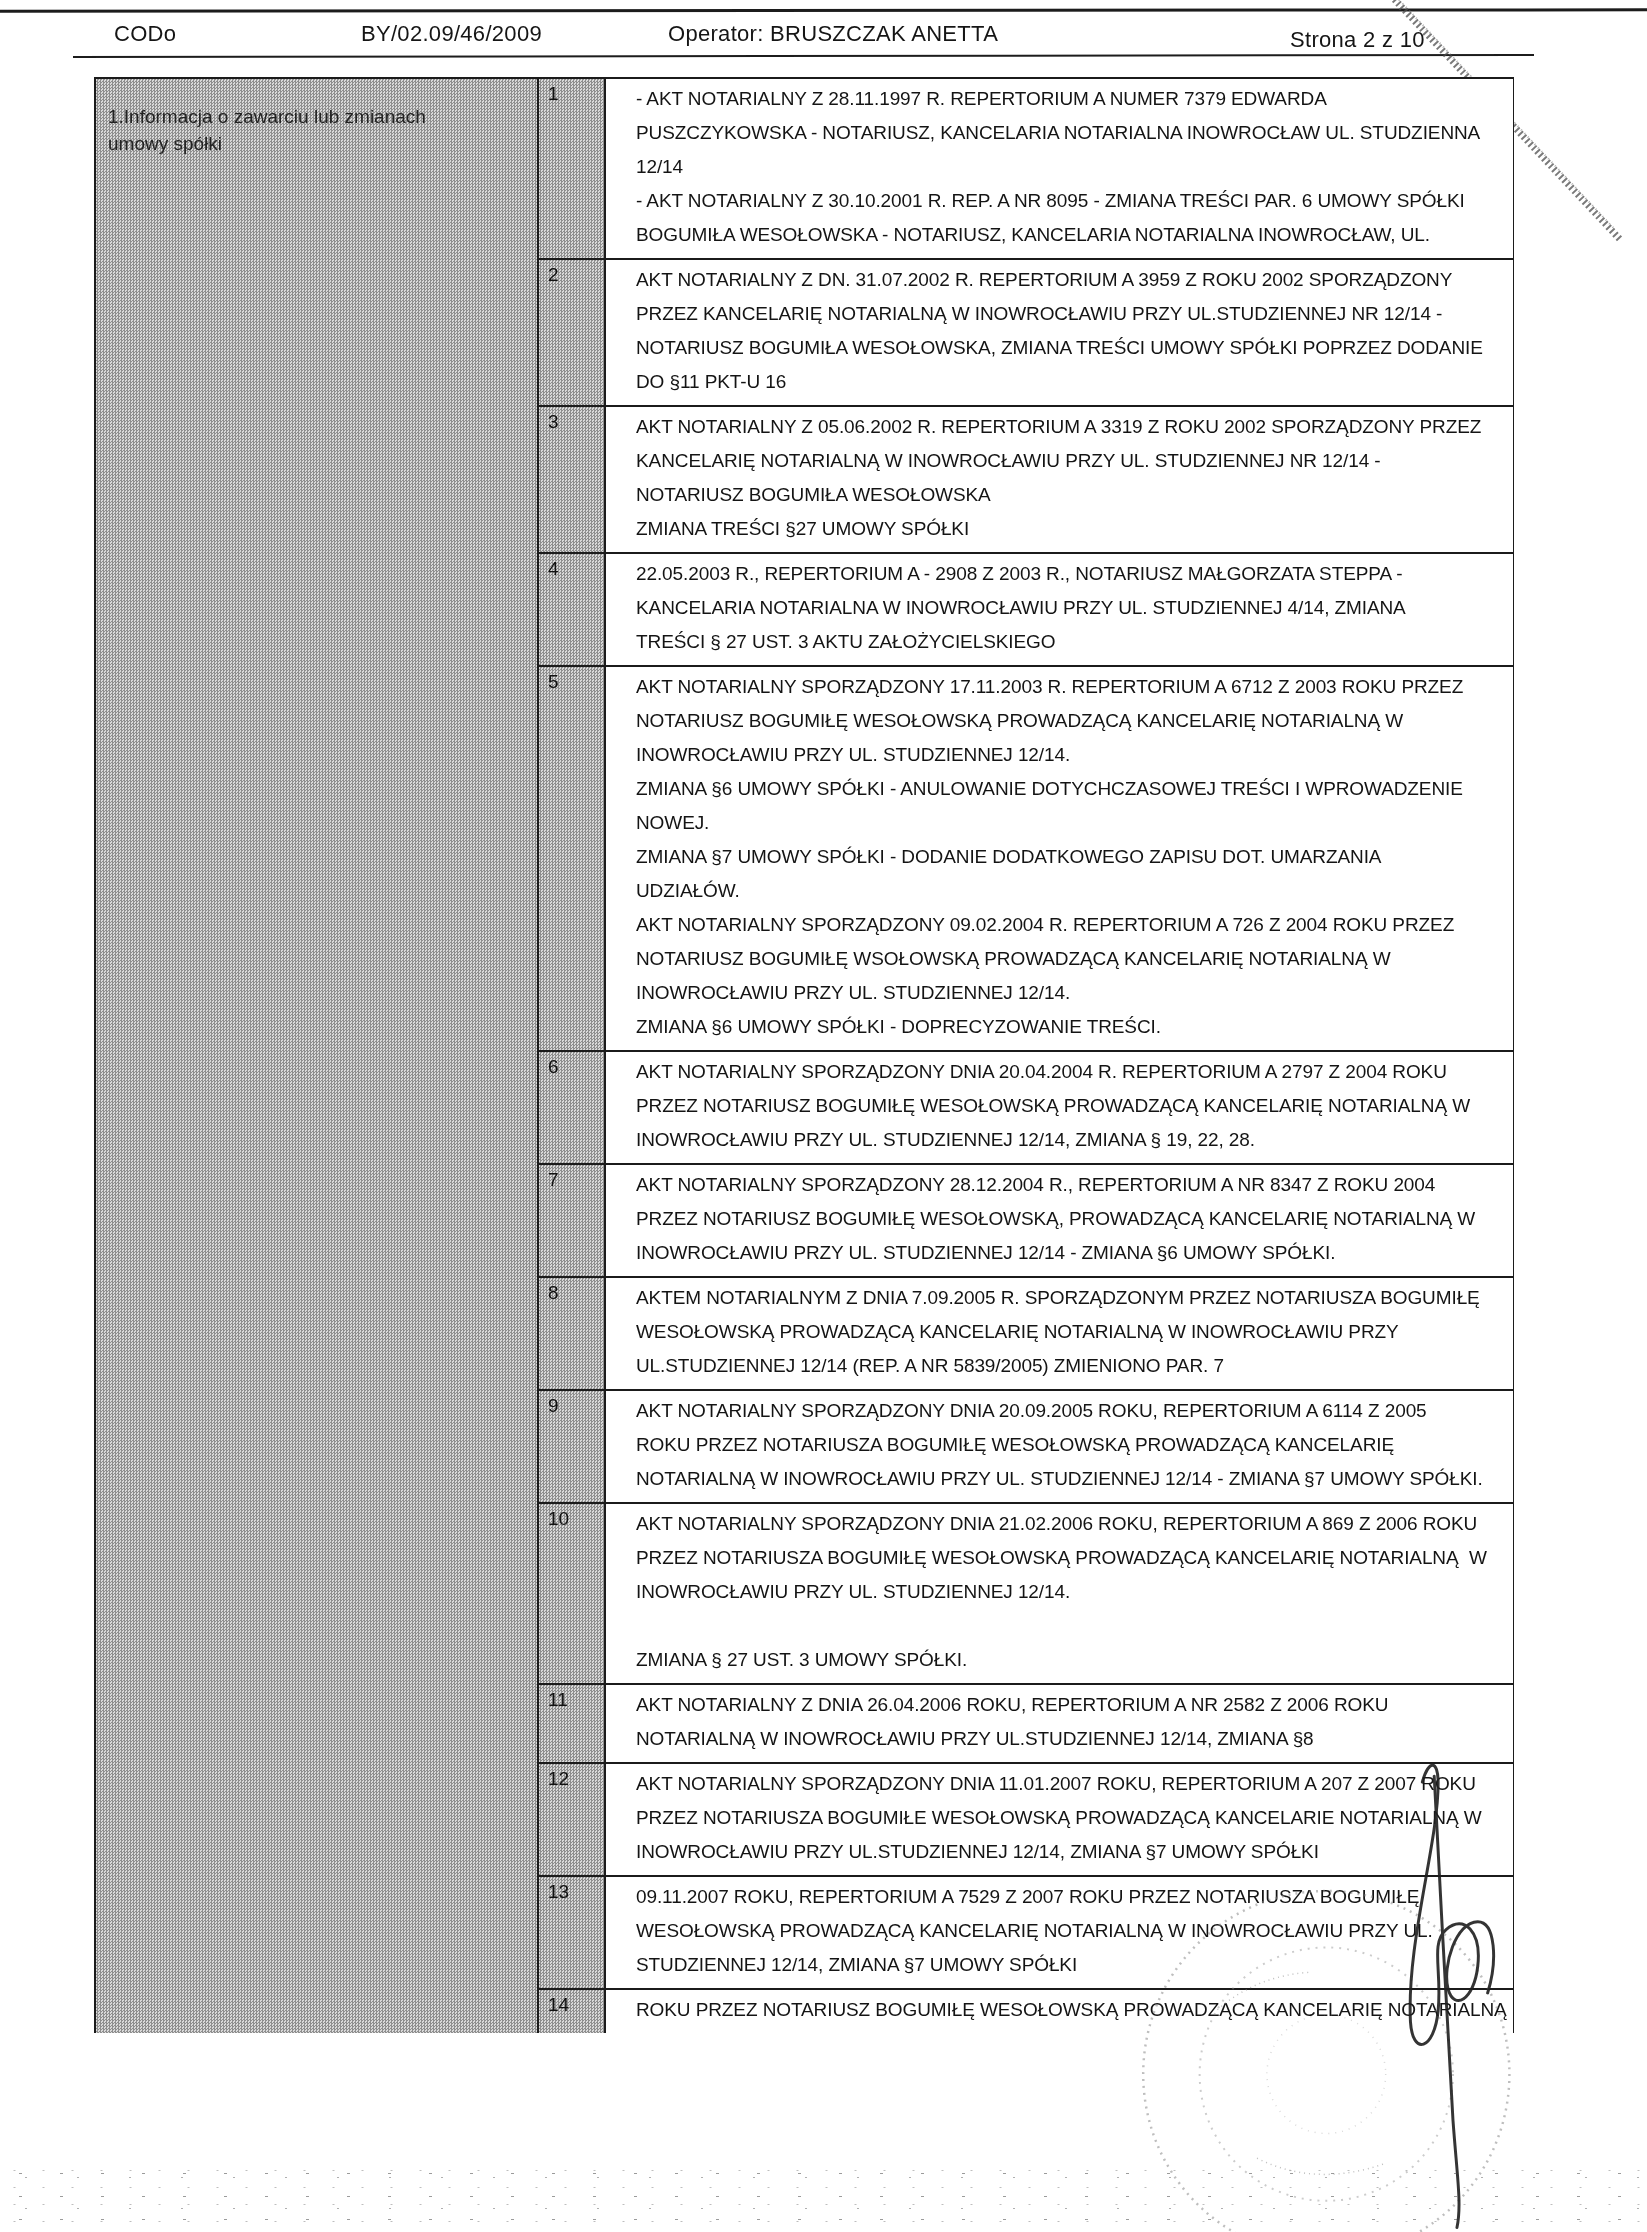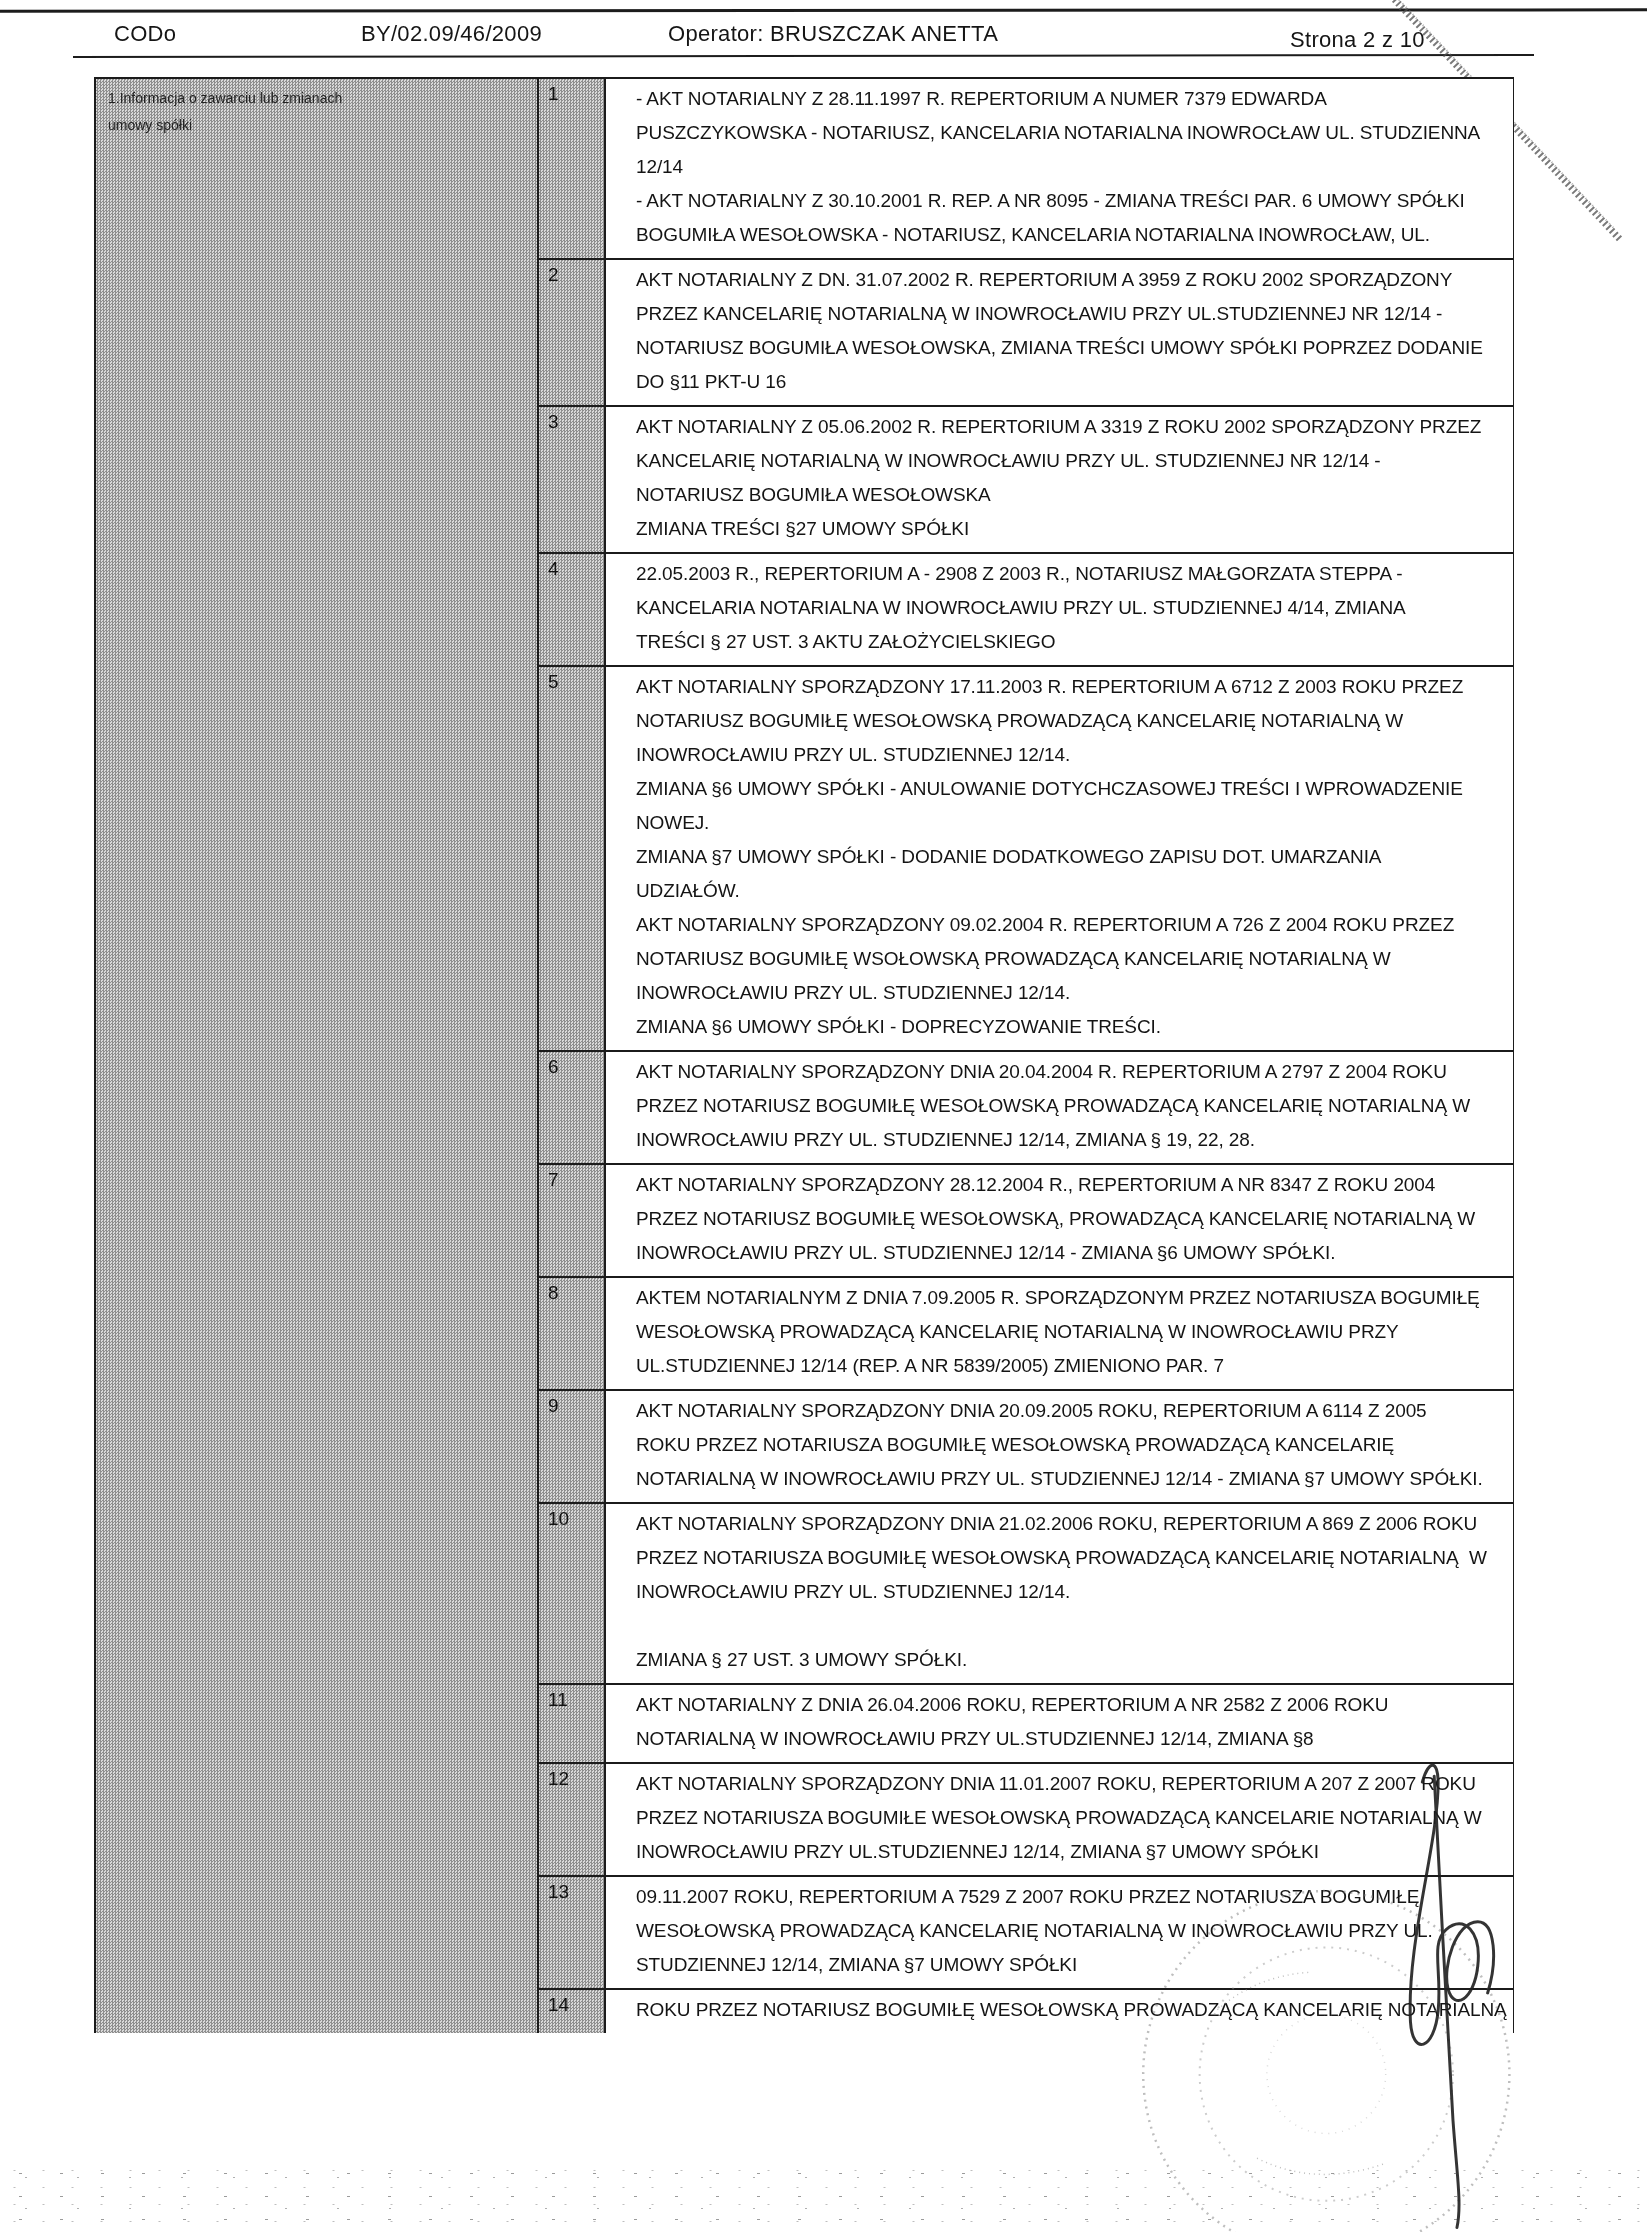--- a/index.html
+++ b/index.html
@@ -31,22 +31,22 @@
     border-left:2px solid #1b1b1b;
     border-right:2px solid #1b1b1b;
   }
   .dither{
     background-color:#d9d9d9;
     background-image:repeating-conic-gradient(#8e8e8e 0% 25%, #d9d9d9 0% 50%);
     background-size:3px 3px;
   }
   .label-col{
     grid-column:1;
-    padding:6px 10px 0 12px;
-    font-size:14px;line-height:27px;color:#222;
+    padding:24px 10px 0 12px;
+    font-size:19px;line-height:27px;color:#222;
   }
   .num-cell{
     grid-column:2;
     border-left:2px solid #1b1b1b;
     border-right:2px solid #1b1b1b;
     padding:4px 0 0 9px;
     font-size:19px;color:#111;
   }
   .content-cell{
     grid-column:3;

